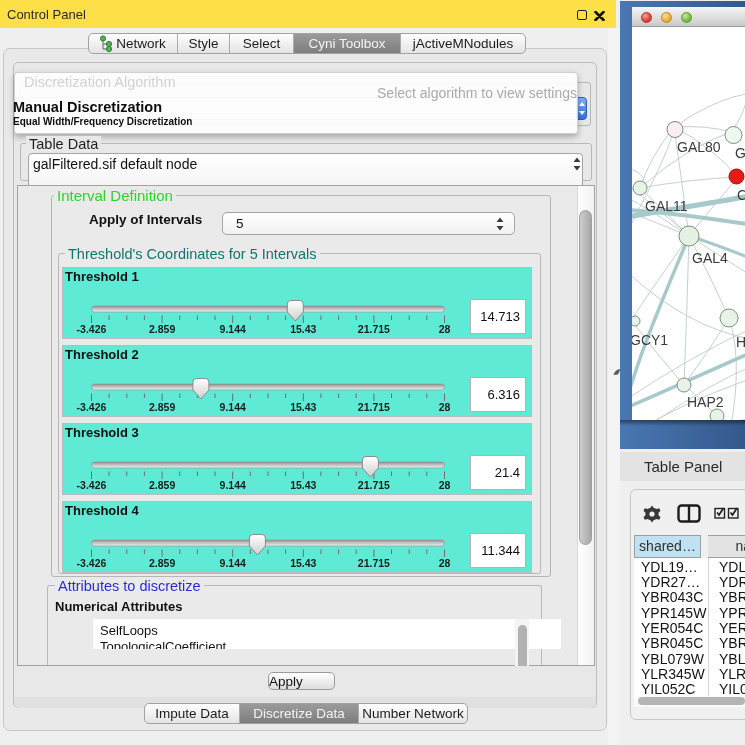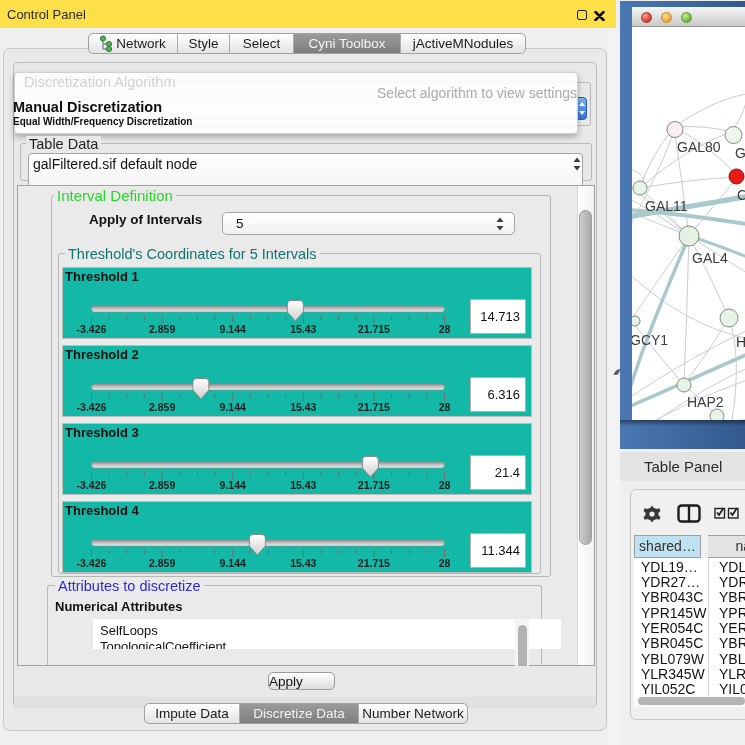--- a/index.html
+++ b/index.html
@@ -37,21 +37,21 @@
 #popup .r3 { position:absolute; left:-2px; top:42.5px; font-size:10px; color:#0d0d0d;font-weight:bold; }
 #ghostlab { left:24px; top:74px; font-size:14.5px; color:#d2d2d2; }
 
 #combo2 { left:28px; top:153px; width:555px; height:35px; background:linear-gradient(#ffffff,#f4f4f4); border:1px solid #a5a5a5; border-radius:4px;
   font-size:14px; color:#111; line-height:20px; padding-left:4px; }
 
 #scrollpane { left:17px; top:185px; width:578px; height:481px; border:1px solid #a2a2a2; background:#eaeaea; }
 #sbchan { left:577px; top:186px; width:17px; height:479px; background:linear-gradient(to right,#ffffff,#f2f2f2); border-left:1px solid #d8d8d8; }
 #sbthumb { left:579px; top:210px; width:13px; height:335px; border-radius:7px; background:linear-gradient(to right,#cdcdcd,#a8a8a8); border:1px solid #9d9d9d; }
 
-.th { position:absolute; left:62px; width:470px; height:72px; background:#14b8a6; border:1px solid #bcbcbc; }
+.th { position:absolute; left:62px; width:470px; height:72px; background:#5eead4; border:1px solid #bcbcbc; }
 .thlab { position:absolute; left:2px; top:1px; font-size:13px; font-weight:bold; color:#111; }
 .thval { position:absolute; left:407px; top:31px; width:56px; height:35px; background:#fff; border:1px solid #b2b2b2;
   font-size:13px; color:#111; text-align:right; line-height:33px; padding-right:5px; }
 
 #numlab { left:89px; top:212px; font-size:13.5px; font-weight:bold; color:#111; }
 #combo3 { left:222px; top:212px; width:293px; height:23px; background:linear-gradient(#ffffff,#f2f2f2); border:1px solid #a5a5a5; border-radius:5px;
   font-size:13.5px; color:#111; line-height:21px; padding-left:13px; }
 
 #attlab2 { left:55px; top:599px; font-size:13px; font-weight:bold; color:#111; }
 #attlist { left:61px; top:619px; width:468px; height:30px; background:#fff; overflow:hidden;margin-left:32px; }

